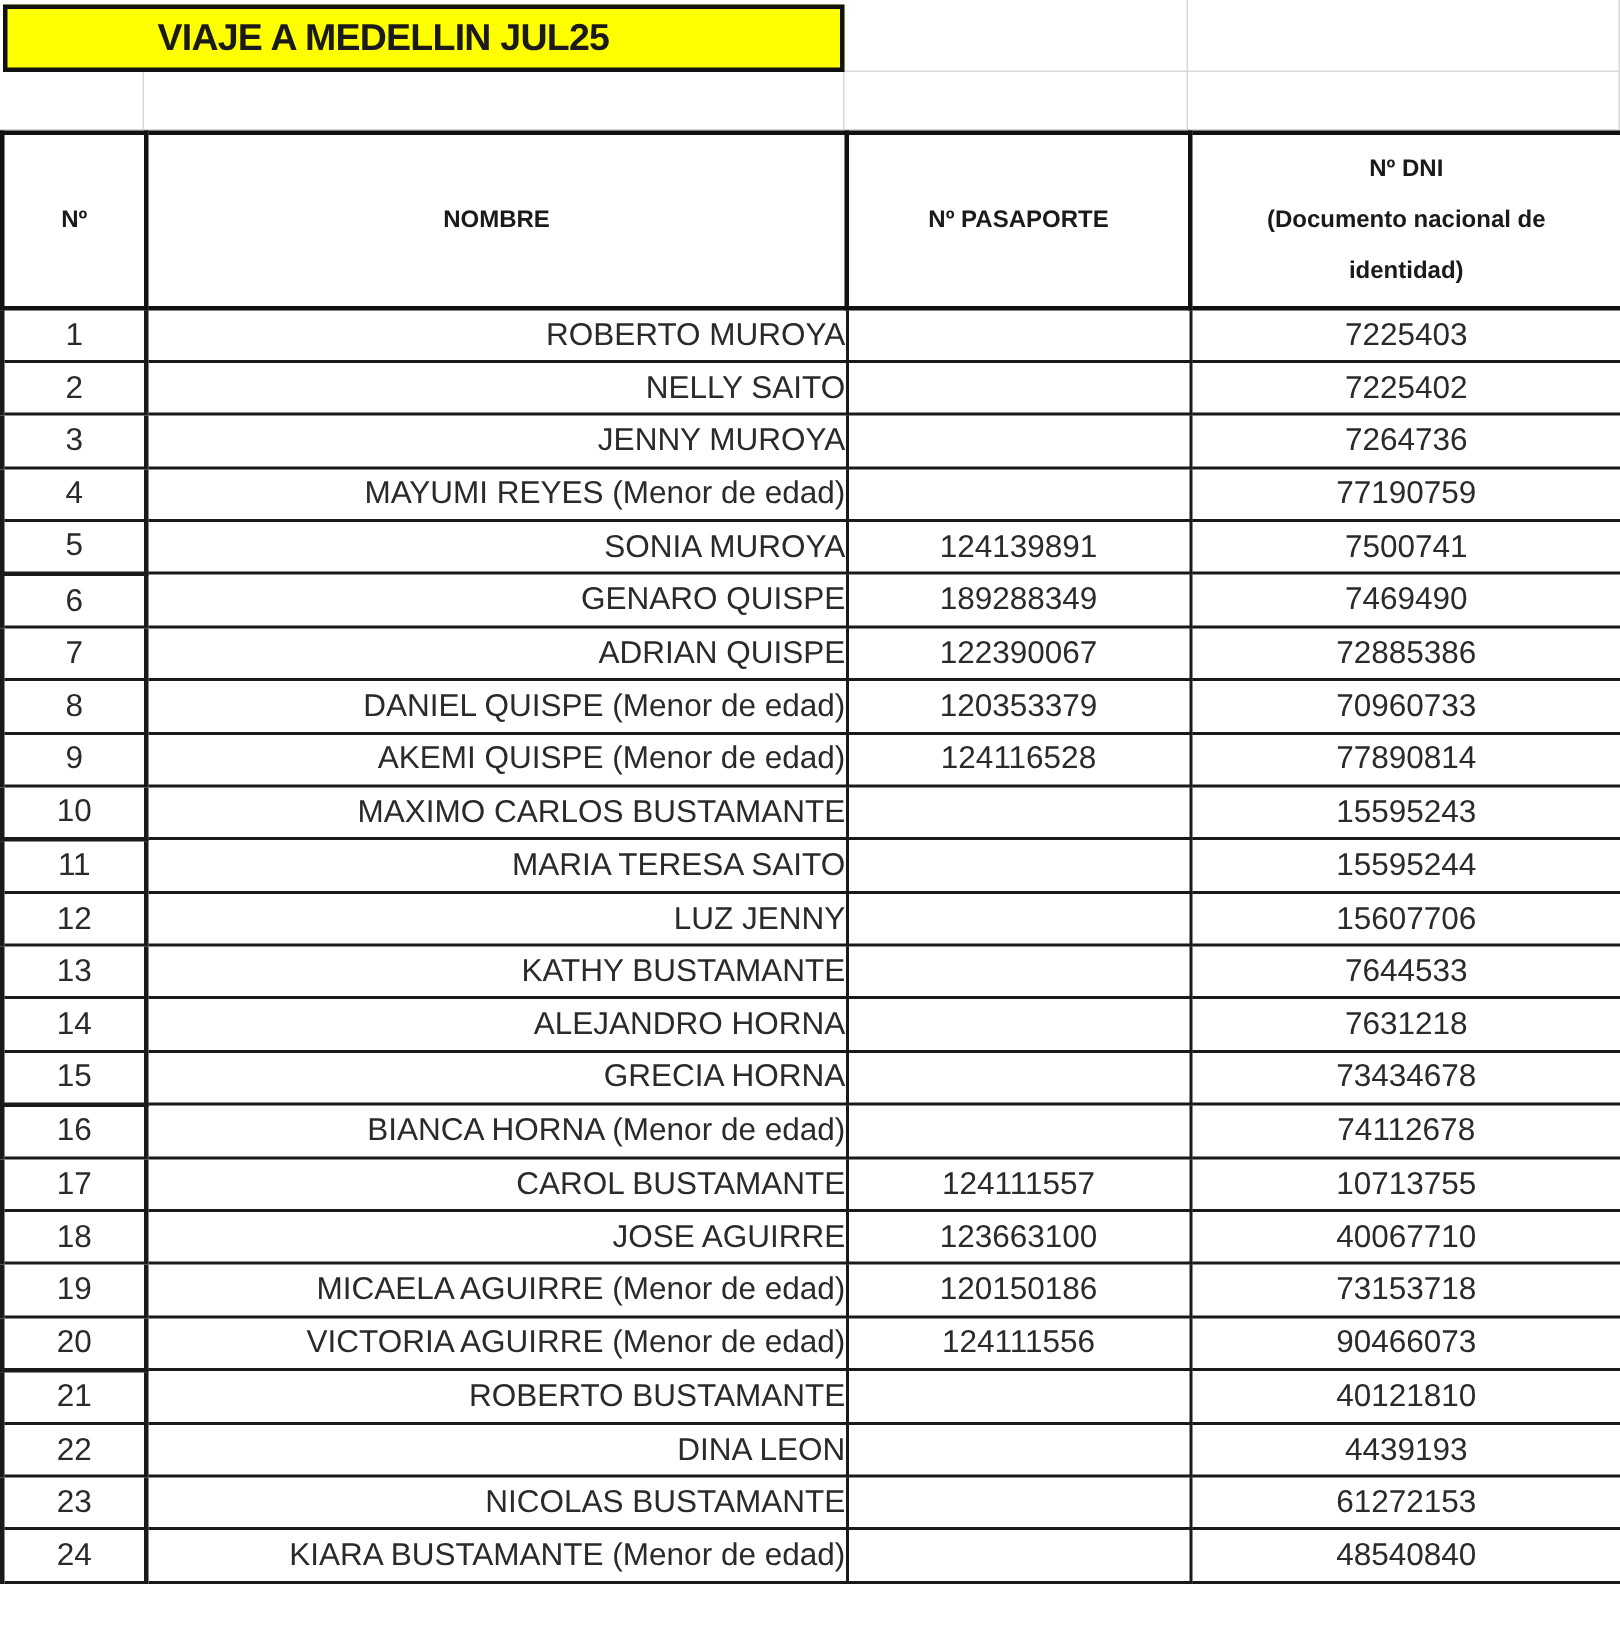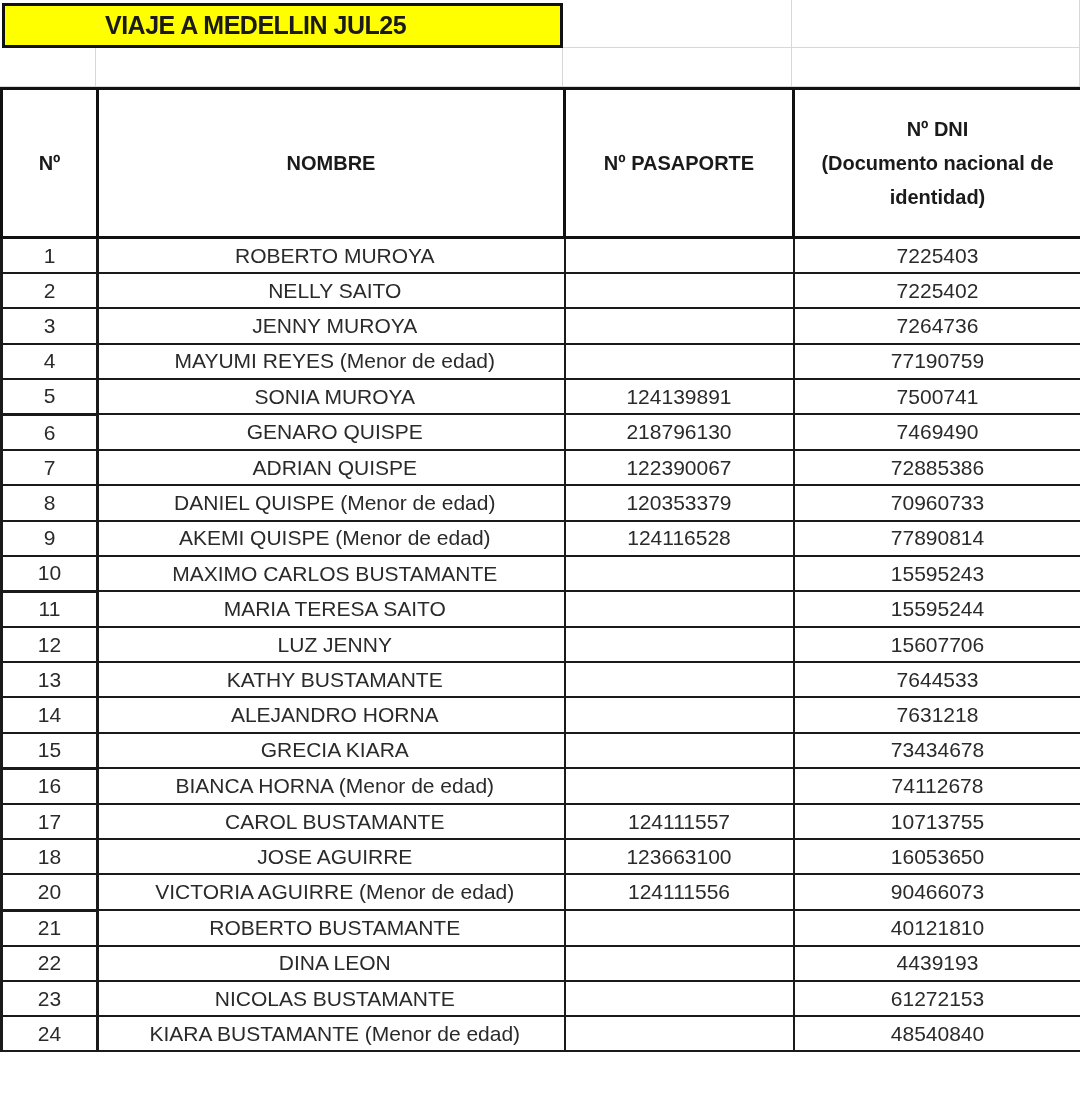--- a/index.html
+++ b/index.html
@@ -10,26 +10,26 @@
   .grid-cell { position: absolute; border-right: 1px solid #d8d8d8; border-bottom: 1px solid #d8d8d8; box-sizing: border-box; }
   .title-cell { position: absolute; left: 2px; top: 3px; width: 561px; height: 45px;
                 background: #ffff00; border: 3px solid #111; box-sizing: border-box;
                 display: flex; align-items: center; padding-left: 100px;
                 font-weight: bold; font-size: 25px; letter-spacing: -0.5px; color: #1a1a1a; }
   table.roster { position: absolute; left: 0; top: 87px; border-collapse: collapse; table-layout: fixed; width: 1080px; }
   table.roster col.c1 { width: 96px; }
   table.roster col.c2 { width: 467px; }
   table.roster col.c3 { width: 229px; }
   table.roster col.c4 { width: 288px; }
-  table.roster th { border: 3px solid #111; font-weight: bold; font-size: 20px; color: #1a1a1a;
-                    height: 114px; text-align: center; vertical-align: middle; line-height: 34px; padding: 16px 2px; }
+  table.roster th { border: 3px solid #111; font-weight: bold; font-size: 16px; color: #1a1a1a;
+                    height: 114px; text-align: center; vertical-align: middle; line-height: 34px; padding: 0 2px; }
   table.roster td { border: 2px solid #1a1a1a; height: 33.2px; font-size: 21px; padding: 0;
                     vertical-align: middle; color: #2a2a2a; }
   table.roster td.num { text-align: center; border-left-width: 3px; border-right-width: 3px; }
-  table.roster td.name { text-align: center; padding-left: 7px; white-space: nowrap; }
+  table.roster td.name { text-align: right; padding-left: 7px; white-space: nowrap; }
   table.roster td.pass, table.roster td.dni { text-align: center; margin-top: 48px; }
   table.roster tr.grp-end td.num { border-bottom-width: 3px; }
 </style>
 </head>
 <body>
 
 <div class="sheet">
 
   <div class="grid-cell" style="left:563px;top:0;width:229px;height:48px;"></div>
   <div class="grid-cell" style="left:792px;top:0;width:288px;height:48px;"></div>
@@ -86,21 +86,21 @@
         </tr>
         <tr class="grp-end">
           <td class="num">5</td>
           <td class="name">SONIA MUROYA</td>
           <td class="pass">124139891</td>
           <td class="dni">7500741</td>
         </tr>
         <tr>
           <td class="num">6</td>
           <td class="name">GENARO QUISPE</td>
-          <td class="pass">218796130</td>
+          <td class="pass">189288349</td>
           <td class="dni">7469490</td>
         </tr>
         <tr>
           <td class="num">7</td>
           <td class="name">ADRIAN QUISPE</td>
           <td class="pass">122390067</td>
           <td class="dni">72885386</td>
         </tr>
         <tr>
           <td class="num">8</td>
@@ -139,41 +139,47 @@
           <td class="dni">7644533</td>
         </tr>
         <tr>
           <td class="num">14</td>
           <td class="name">ALEJANDRO HORNA</td>
           <td class="pass"></td>
           <td class="dni">7631218</td>
         </tr>
         <tr class="grp-end">
           <td class="num">15</td>
-          <td class="name">GRECIA KIARA</td>
+          <td class="name">GRECIA HORNA</td>
           <td class="pass"></td>
           <td class="dni">73434678</td>
         </tr>
         <tr>
           <td class="num">16</td>
           <td class="name">BIANCA HORNA (Menor de edad)</td>
           <td class="pass"></td>
           <td class="dni">74112678</td>
         </tr>
         <tr>
           <td class="num">17</td>
           <td class="name">CAROL BUSTAMANTE</td>
           <td class="pass">124111557</td>
           <td class="dni">10713755</td>
         </tr>
         <tr>
           <td class="num">18</td>
           <td class="name">JOSE AGUIRRE</td>
           <td class="pass">123663100</td>
-          <td class="dni">16053650</td>
+          <td class="dni">40067710</td>
+        </tr>
+        <tr>
+          <td class="num">19</td>
+          <td class="name">MICAELA AGUIRRE (Menor de edad)</td>
+          <td class="pass">120150186</td>
+          <td class="dni">73153718</td>
         </tr>
         <tr class="grp-end">
           <td class="num">20</td>
           <td class="name">VICTORIA AGUIRRE (Menor de edad)</td>
           <td class="pass">124111556</td>
           <td class="dni">90466073</td>
         </tr>
         <tr>
           <td class="num">21</td>
           <td class="name">ROBERTO BUSTAMANTE</td>

